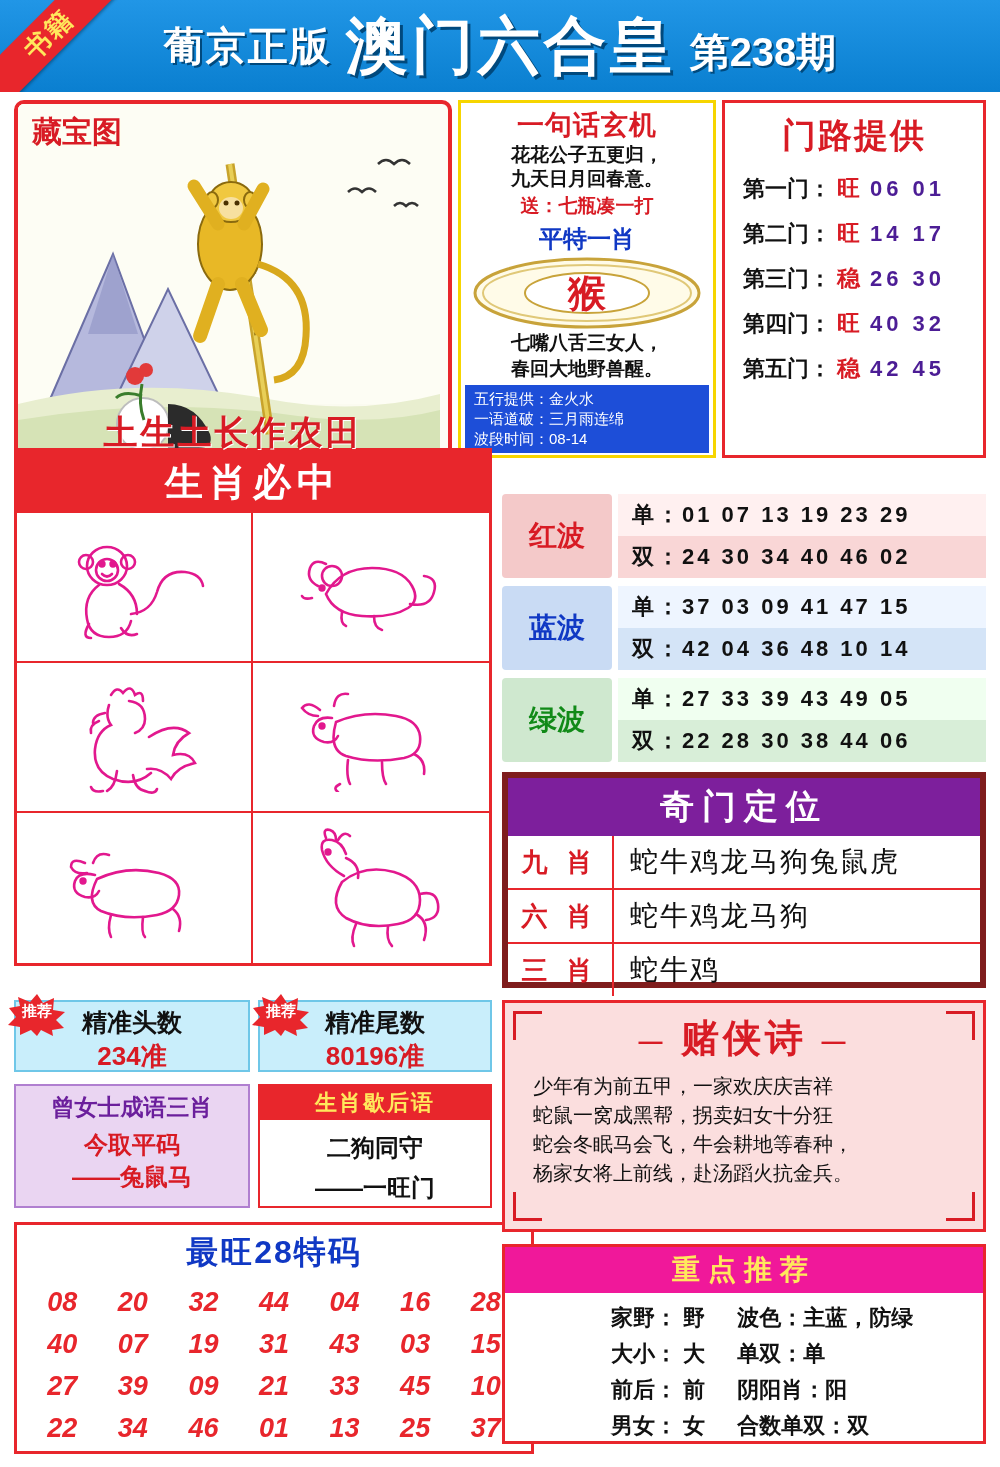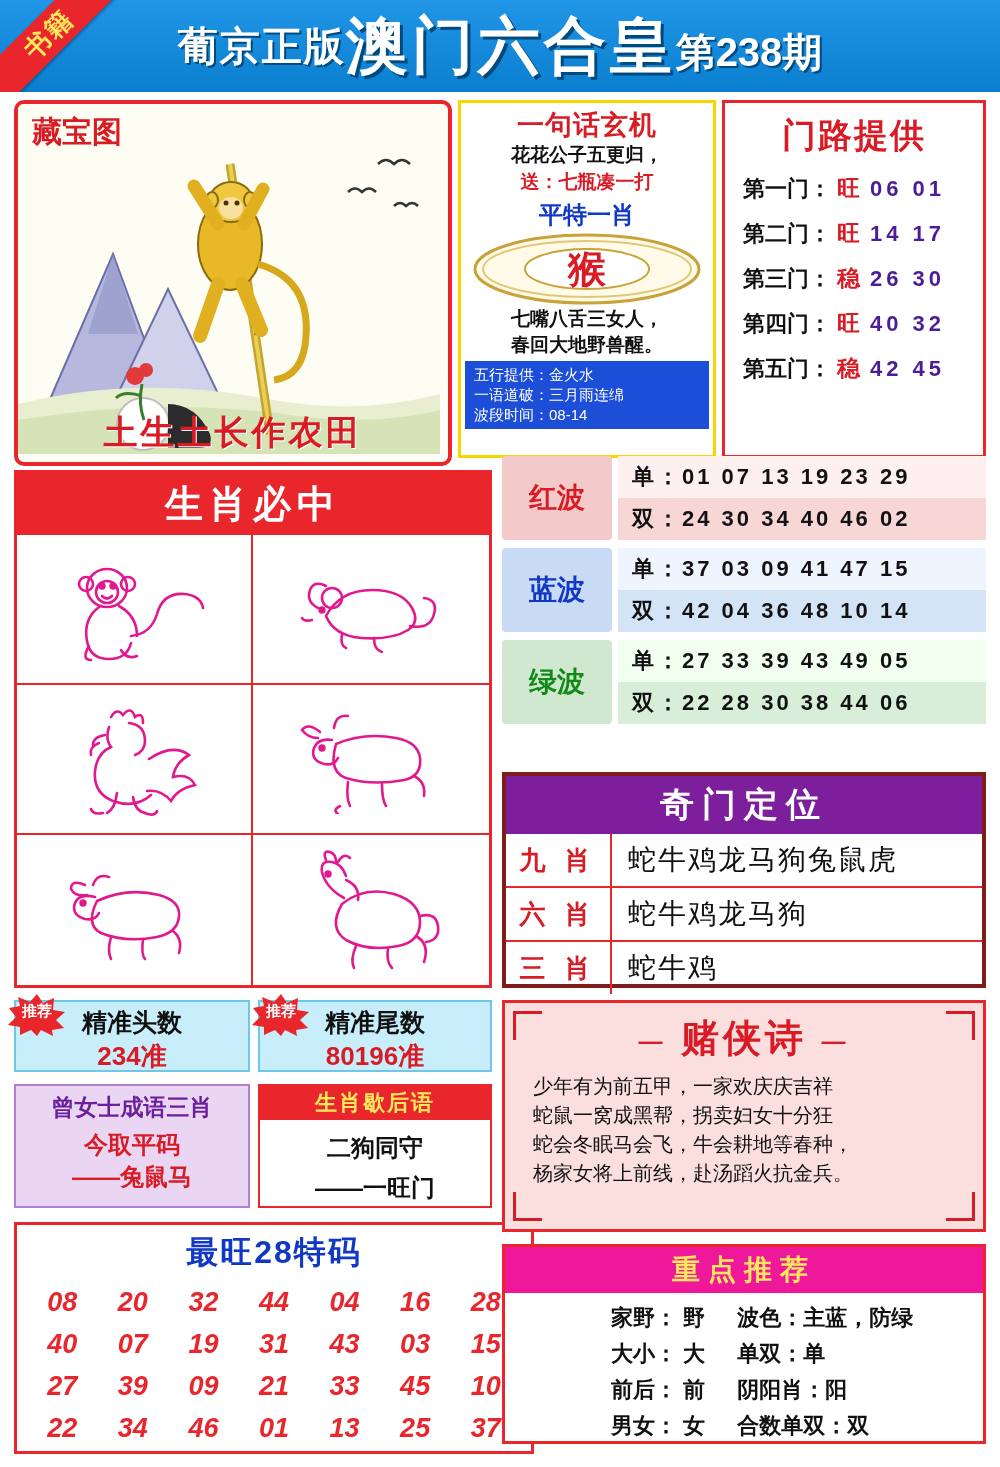--- a/index.html
+++ b/index.html
@@ -14,21 +14,21 @@
 
   
   .header{
     position:absolute;left:0;top:0;width:1000px;height:92px;
     background:#1ba1e2;
     background:linear-gradient(#2196e6,#0a7fd0);
     overflow:hidden;
   }
   .header-title{
     position:absolute;left:0;top:0;width:1000px;height:92px;
-    display:flex;align-items:center;justify-content:center;
+    display:flex;align-items:center;justify-content:center;gap:14px;
     color:#ffffff;
   }
   .h-pre{font-size:40px;font-weight:bold;letter-spacing:2px;text-shadow:2px 2px 0 #00497d;}
   .h-main{font-size:62px;font-weight:bold;letter-spacing:4px;text-shadow:3px 3px 0 #00497d;}
   .h-post{font-size:40px;font-weight:bold;text-shadow:2px 2px 0 #00497d;margin-top:12px;}
 
   .corner-ribbon{
     position:absolute;left:-46px;top:14px;width:190px;height:40px;
     background:#e8262c;transform:rotate(-45deg);
     color:#ffe85c;font-size:26px;font-weight:bold;
@@ -87,34 +87,34 @@
   .menlu-title{text-align:center;font-size:34px;font-weight:bold;color:#d81b24;margin-top:10px;letter-spacing:2px;}
   .menlu-row{
     display:flex;align-items:center;margin-top:14px;padding-left:18px;font-size:22px;font-weight:bold;
   }
   .menlu-name{color:#111;}
   .menlu-state{color:#d81b24;margin-left:6px;margin-right:10px;font-size:23px;}
   .menlu-nums{color:#4c1d95;letter-spacing:4px;font-size:22px;}
 
   
   .sx{
-    position:absolute;left:14px;top:470px;width:478px;height:518px;
+    position:absolute;left:14px;top:448px;width:478px;height:518px;
     border:3px solid #e8262c;box-sizing:border-box;background:#fff;
   }
   .sx-head{
     height:62px;background:#e8262c;color:#fff;display:flex;align-items:center;justify-content:center;
     font-size:38px;font-weight:bold;letter-spacing:6px;
   }
   .sx-grid{display:grid;grid-template-columns:1fr 1fr;grid-template-rows:1fr 1fr 1fr;height:450px;}
   .sx-cell{border-right:2px solid #e8262c;border-bottom:2px solid #e8262c;display:flex;align-items:center;justify-content:center;}
   .sx-cell:nth-child(2n){border-right:none;}
   .sx-cell:nth-child(n+5){border-bottom:none;}
 
   
-  .waves{position:absolute;left:502px;top:456px;width:484px;height:292px;}
+  .waves{position:absolute;left:502px;top:494px;width:484px;height:292px;}
   .wave-block{display:flex;margin-bottom:8px;}
   .wave-name{
     width:110px;display:flex;align-items:center;justify-content:center;
     font-size:28px;font-weight:bold;border-radius:4px;margin-right:6px;
   }
   .wave-rows{flex:1;}
   .wave-row{
     height:42px;display:flex;align-items:center;padding-left:14px;
     font-size:22px;font-weight:bold;color:#111;letter-spacing:3px;box-sizing:border-box;
   }
@@ -124,21 +124,21 @@
   .blue .wave-name{background:#c9dbf4;color:#1038c4;}
   .blue .r1{background:#eef5ff;}
   .blue .r2{background:#d4e4f7;}
   .green .wave-name{background:#cfe8cf;color:#118a18;}
   .green .r1{background:#f0fff0;}
   .green .r2{background:#d8eed8;}
 
   
   .qimen{
     position:absolute;left:502px;top:772px;width:484px;height:216px;
-    border:4px solid #7f1d1d;box-sizing:border-box;background:#fff;
+    border:6px solid #7f1d1d;box-sizing:border-box;background:#fff;
   }
   .qimen-head{
     height:58px;background:#7d1f9c;color:#ffffff;display:flex;align-items:center;justify-content:center;
     font-size:34px;font-weight:bold;letter-spacing:8px;
   }
   .qimen-row{display:flex;height:52px;border-bottom:2px solid #e8262c;}
   .qimen-row:last-child{border-bottom:none;}
   .qimen-k{
     width:104px;display:flex;align-items:center;justify-content:center;
     font-size:26px;font-weight:bold;color:#d81b24;border-right:2px solid #e8262c;letter-spacing:6px;
@@ -289,20 +289,21 @@
       <path d="M330,88 q7,-7 14,0 q7,-7 14,0" stroke="#333" stroke-width="2.5" fill="none"></path>
       <path d="M376,102 q6,-6 12,0 q6,-6 12,0" stroke="#333" stroke-width="2.5" fill="none"></path>
     </svg>
     <div class="treasure-label">藏宝图</div>
     <div class="treasure-bottom">土生土长作农田</div>
   </div>
 
   <div class="riddle">
     <div class="riddle-title">一句话玄机</div>
     <div class="riddle-line">花花公子五更归，</div>
+    <div class="riddle-line">九天日月回春意。</div>
     <div class="riddle-send">送：七瓶凑一打</div>
     <div class="riddle-sub">平特一肖</div>
     <div class="oval-wrap">
       <svg width="230" height="72" viewBox="0 0 230 72">
         <ellipse cx="115" cy="36" rx="112" ry="34" fill="#fffbe8" stroke="#c8a33a" stroke-width="3"></ellipse>
         <ellipse cx="115" cy="36" rx="104" ry="28" fill="none" stroke="#e0c878" stroke-width="2"></ellipse>
         <ellipse cx="115" cy="36" rx="62" ry="20" fill="#ffffff" stroke="#c8a33a" stroke-width="2"></ellipse>
       </svg>
       <div class="oval-text">猴</div>
     </div>

